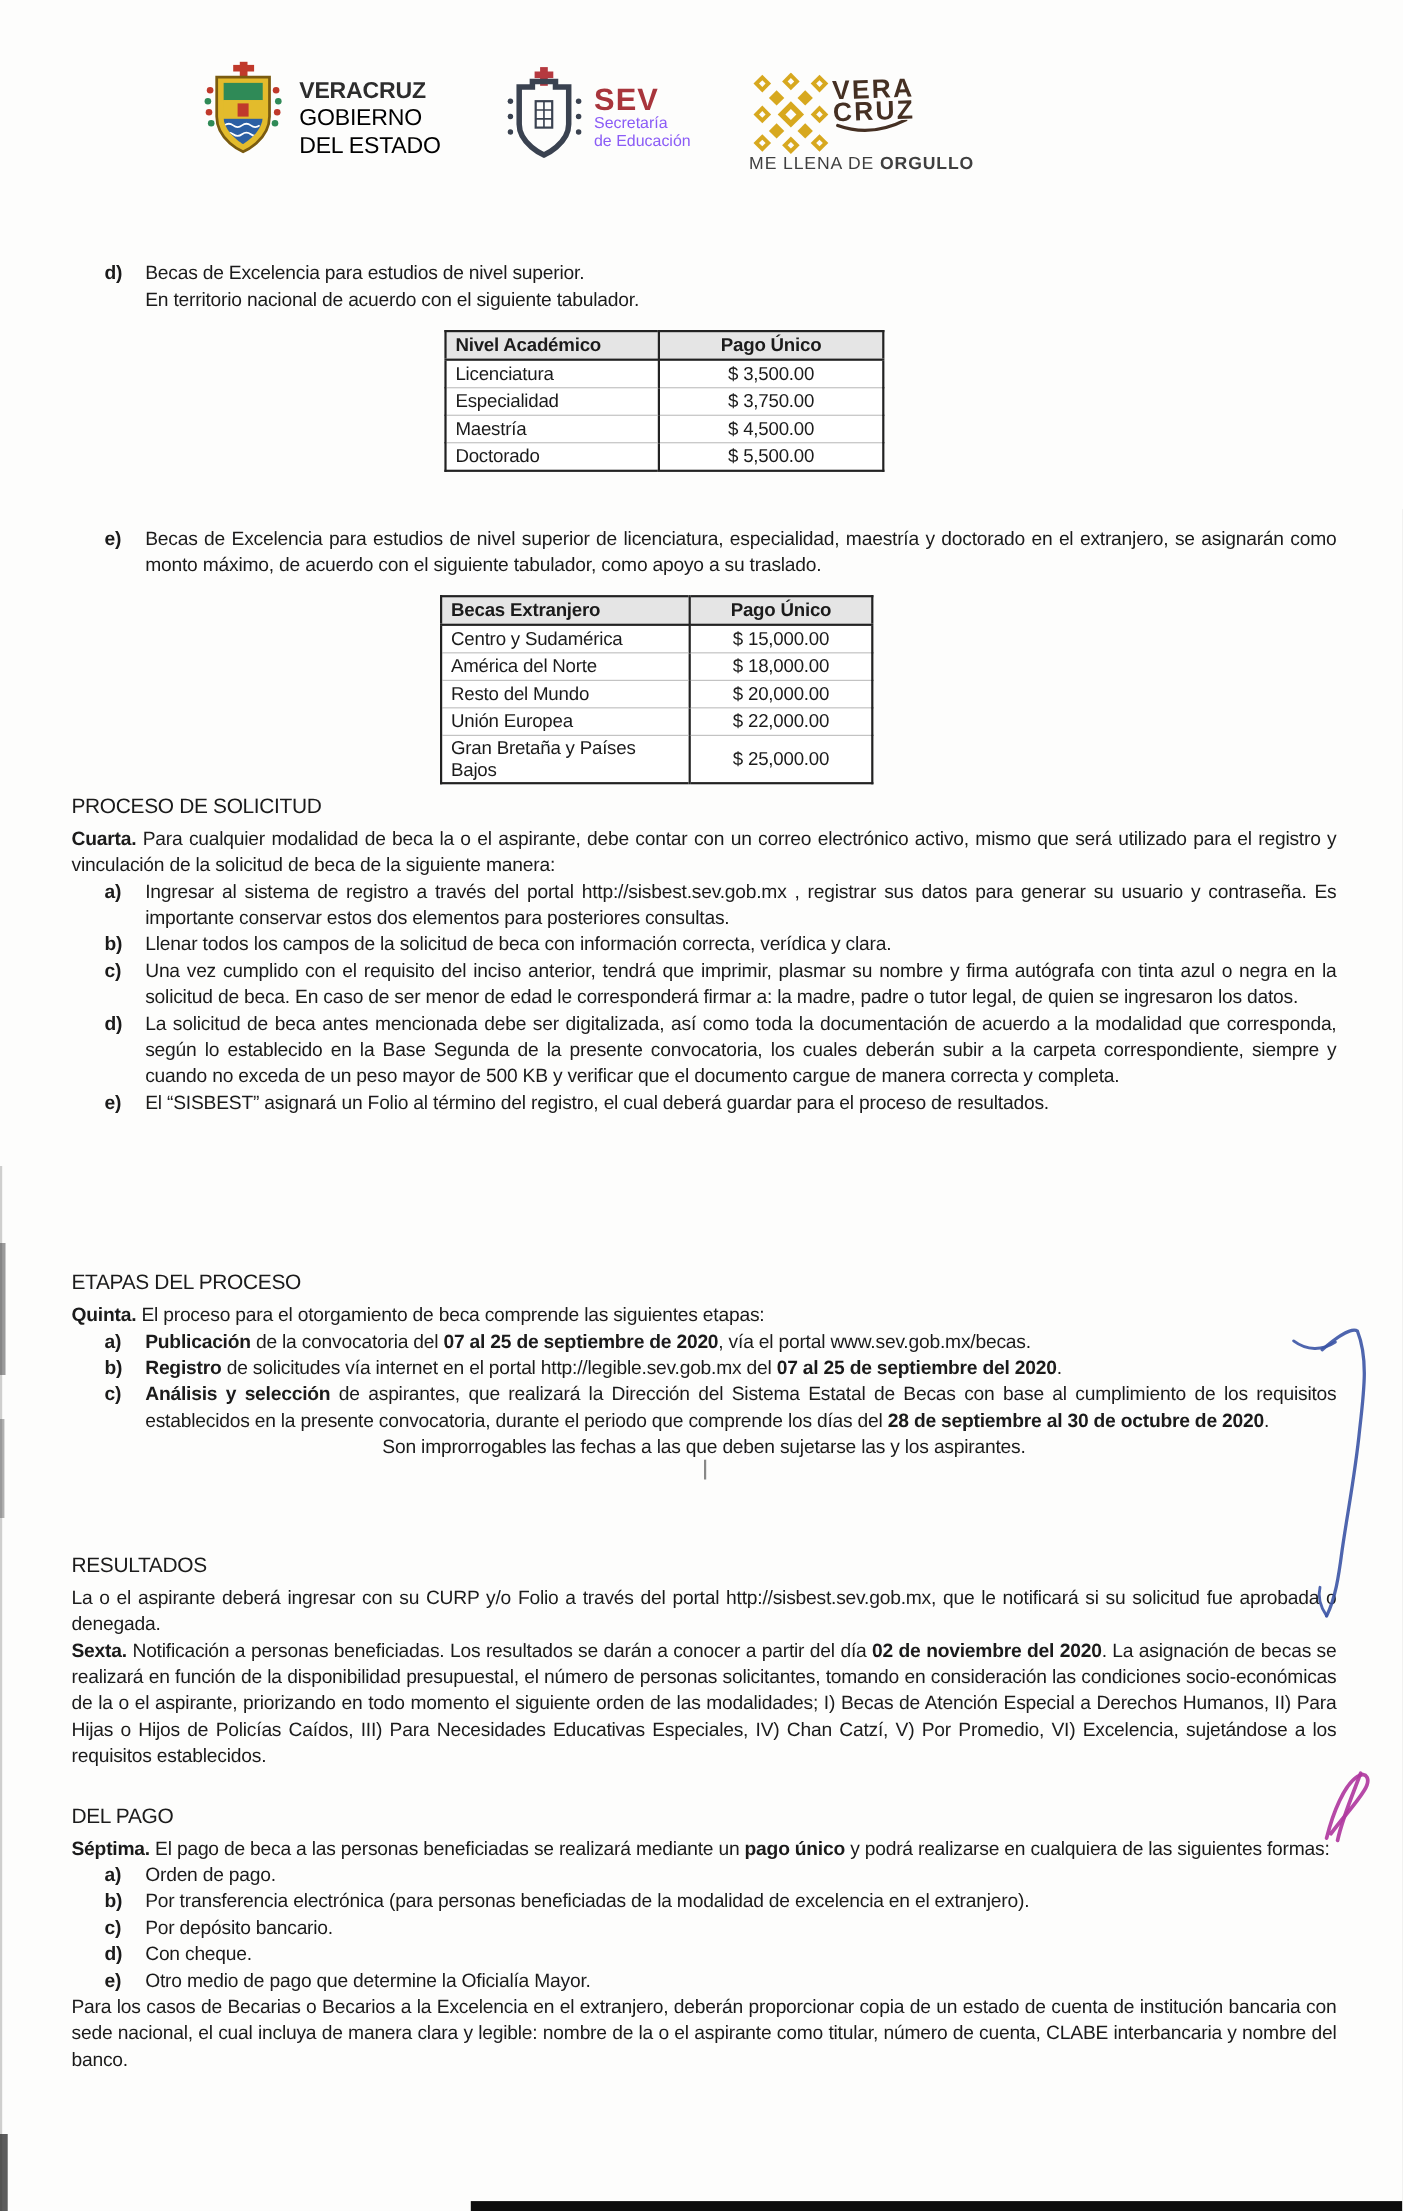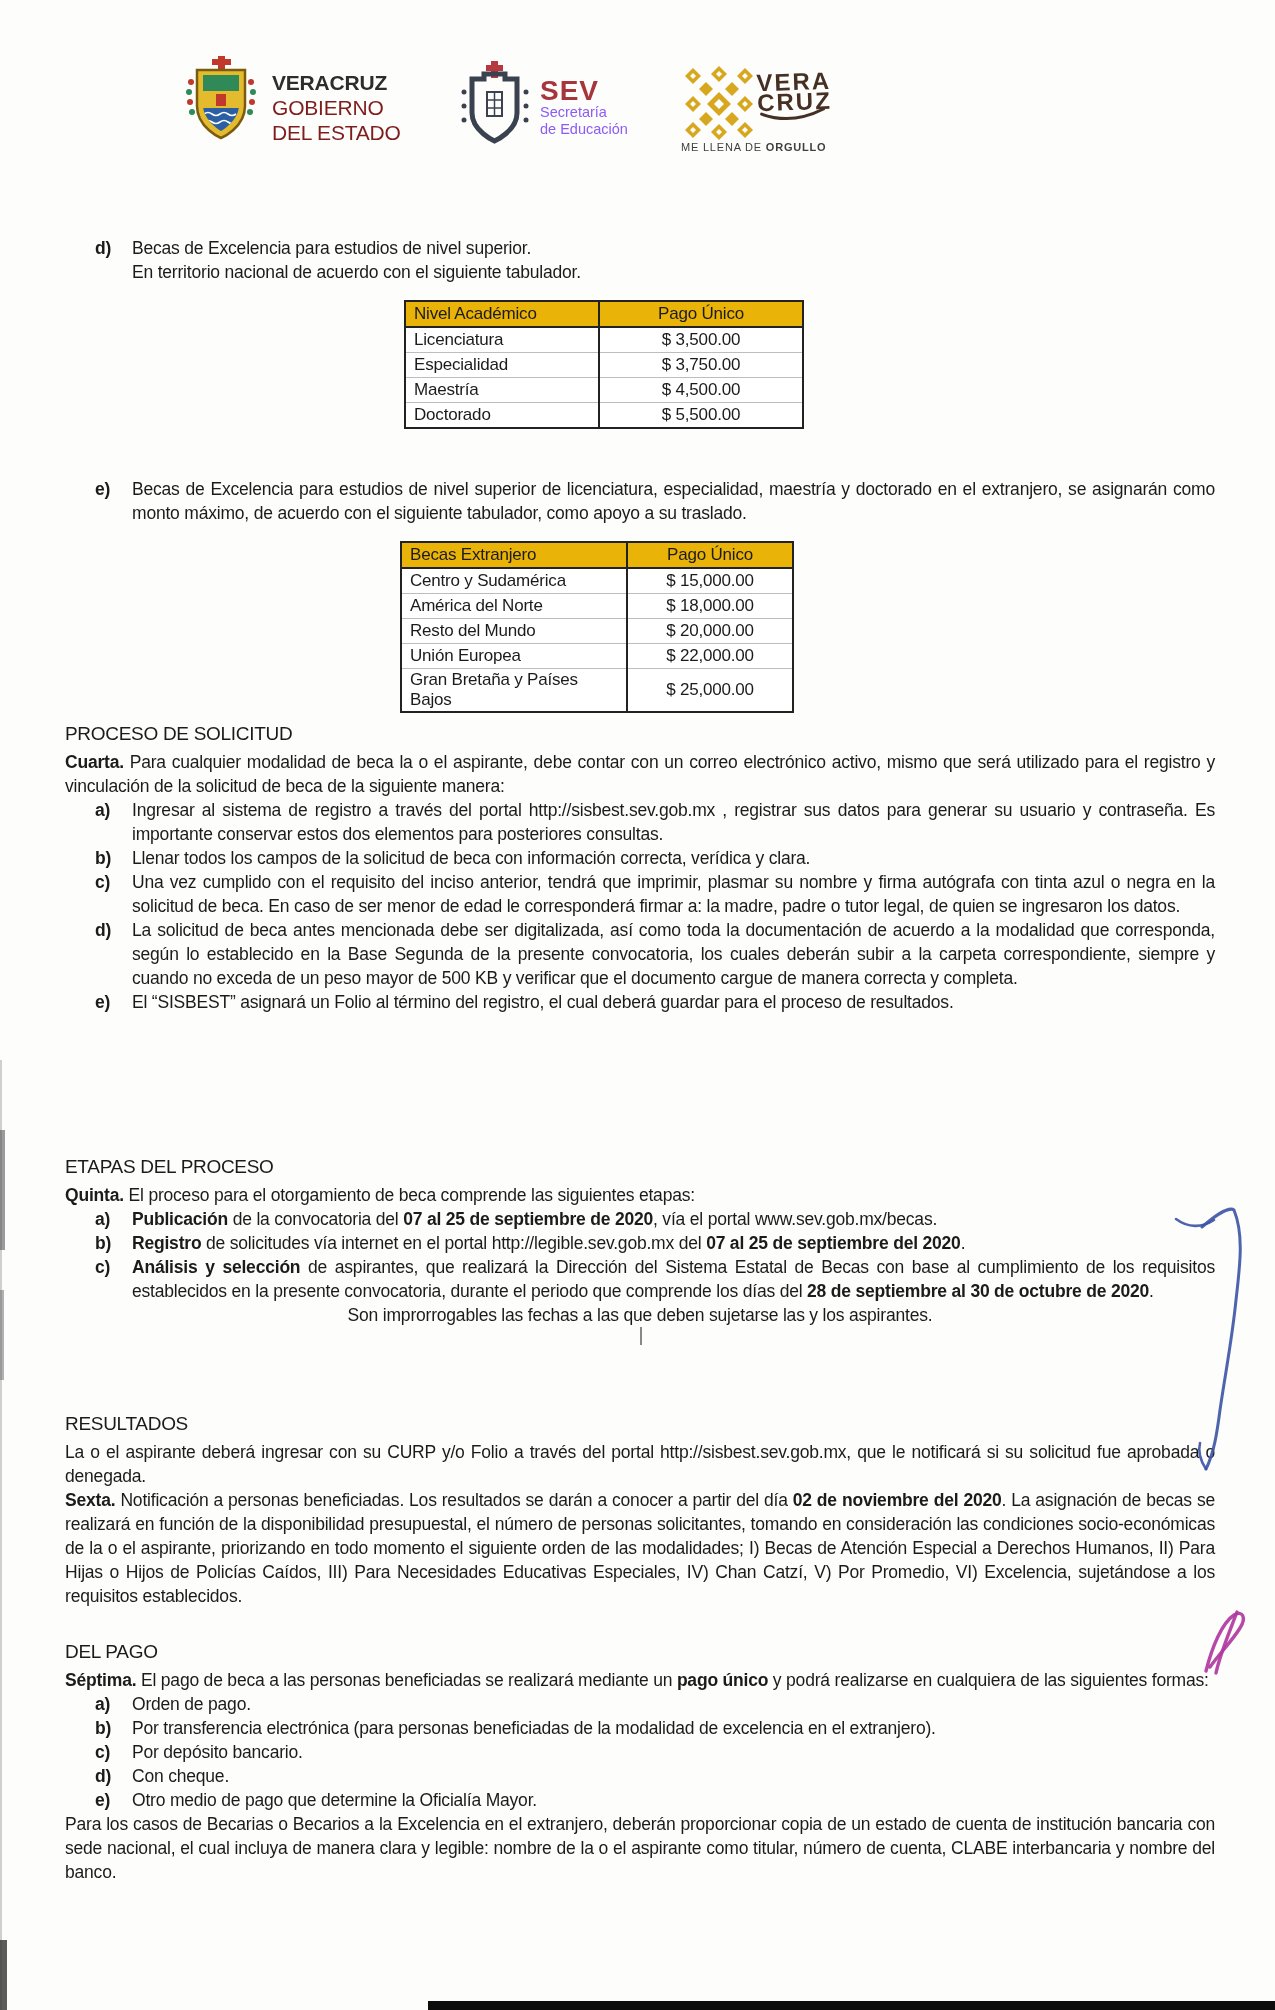--- a/index.html
+++ b/index.html
@@ -2,42 +2,42 @@
 <html lang="es"><head>
 <meta charset="utf-8">
 <style>
   html,body{margin:0;padding:0;background:#e9e9e9;}
   #page{position:relative;width:1275px;height:2010px;margin:0 auto;background:#fdfdfc;
         font-family:"Liberation Sans",sans-serif;color:#1b1b1b;overflow:hidden;}
   
   .abs{position:absolute;}
   .gob-text{line-height:25px;font-size:21px;letter-spacing:-0.2px;}
   .gob-l1{font-weight:bold;color:#2d2d2d;}
-  .gob-l23{color:#7f1d1d;}
+  .gob-l23{color:#000000;}
   .sev-abbr{font-weight:bold;font-size:28px;color:#a8353c;letter-spacing:1px;line-height:26px;}
   .sev-sub{font-size:14.5px;color:#8b5cf6;line-height:17px;}
   .vc-words{transform:rotate(-2deg);font-weight:bold;font-size:24px;line-height:20px;
             letter-spacing:2px;color:#453023;}
-  .vc-tagline{font-size:11px;letter-spacing:0.8px;color:#3f3f3f;white-space:nowrap;}
+  .vc-tagline{font-size:16px;letter-spacing:0.8px;color:#3f3f3f;white-space:nowrap;}
   .vc-tagline .b{font-weight:bold;}
   
   .sec{position:absolute;left:65px;width:1150px;font-size:17.5px;line-height:24px;letter-spacing:-0.2px;}
   .doc-h{font-size:19px;font-weight:normal;margin:0 0 4px 0;letter-spacing:-0.3px;}
   .para{text-align:justify;margin:0;}
   .para-left{text-align:center;margin:0;}
   .b{font-weight:bold;}
   .li{display:flex;padding-left:30px;}
   .li .lbl{flex:none;width:37px;font-weight:bold;}
   .li .txt{flex:1;text-align:justify;}
   
   table.doc-table{position:absolute;border-collapse:collapse;font-size:17px;
                   letter-spacing:-0.2px;background:#fff;border:2px solid #222;}
   .doc-table th,.doc-table td{padding:1px 8px;height:22px;vertical-align:middle;}
   .doc-table th:first-child,.doc-table td:first-child{border-right:2px solid #222;text-align:left;}
-  .doc-table thead th{background:#eab308;border-bottom:2px solid #222;font-weight:normal;}
+  .doc-table thead th{background:#e5e5e5;border-bottom:2px solid #222;font-weight:bold;}
   .doc-table thead th:last-child{text-align:center;}
   .doc-table tbody td{border-bottom:1px solid #bdbdbd;}
   .doc-table tbody tr:last-child td{border-bottom:none;}
   .doc-table tbody td:last-child{text-align:center;}
   #table-nacional{left:404px;top:300px;}
   #table-nacional .c1{width:176px;} #table-nacional .c2{width:186px;}
   #table-extranjero{left:400px;top:541px;}
   #table-extranjero .c1{width:208px;} #table-extranjero .c2{width:148px;}
   
   .pen{position:absolute;pointer-events:none;}

